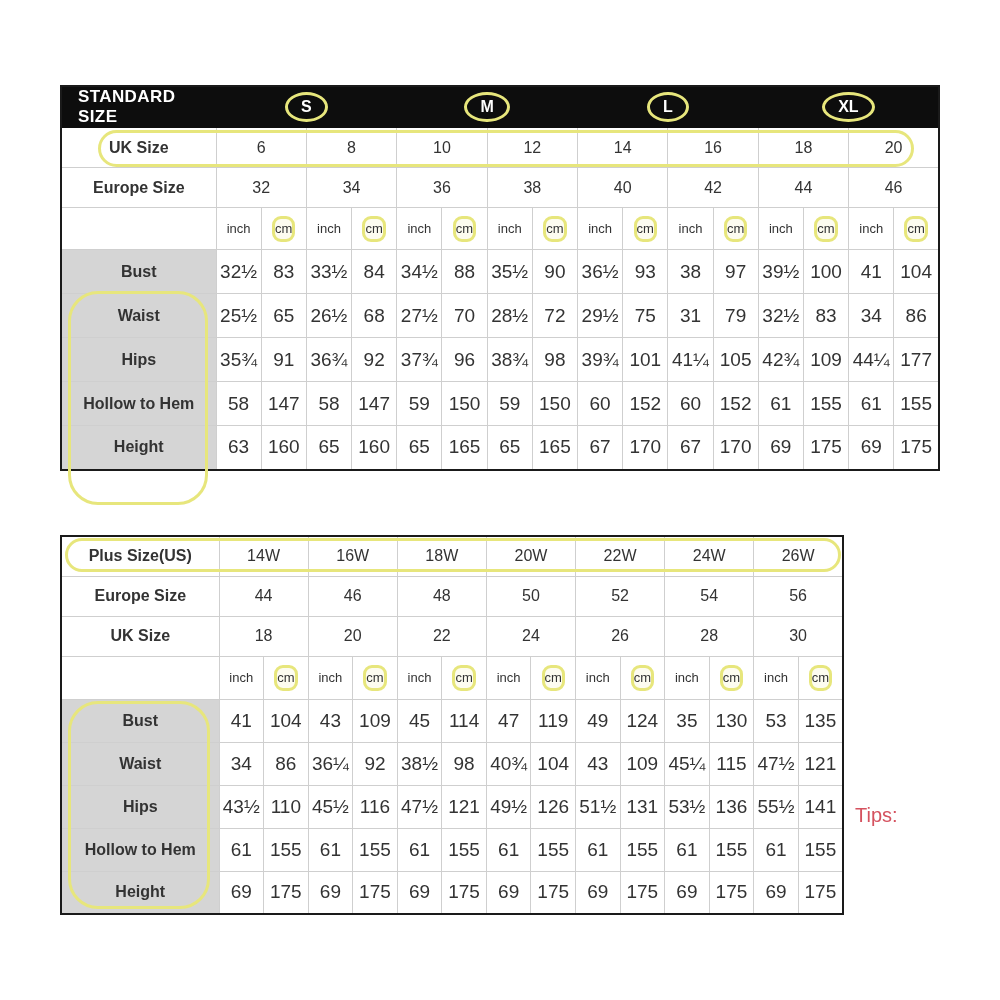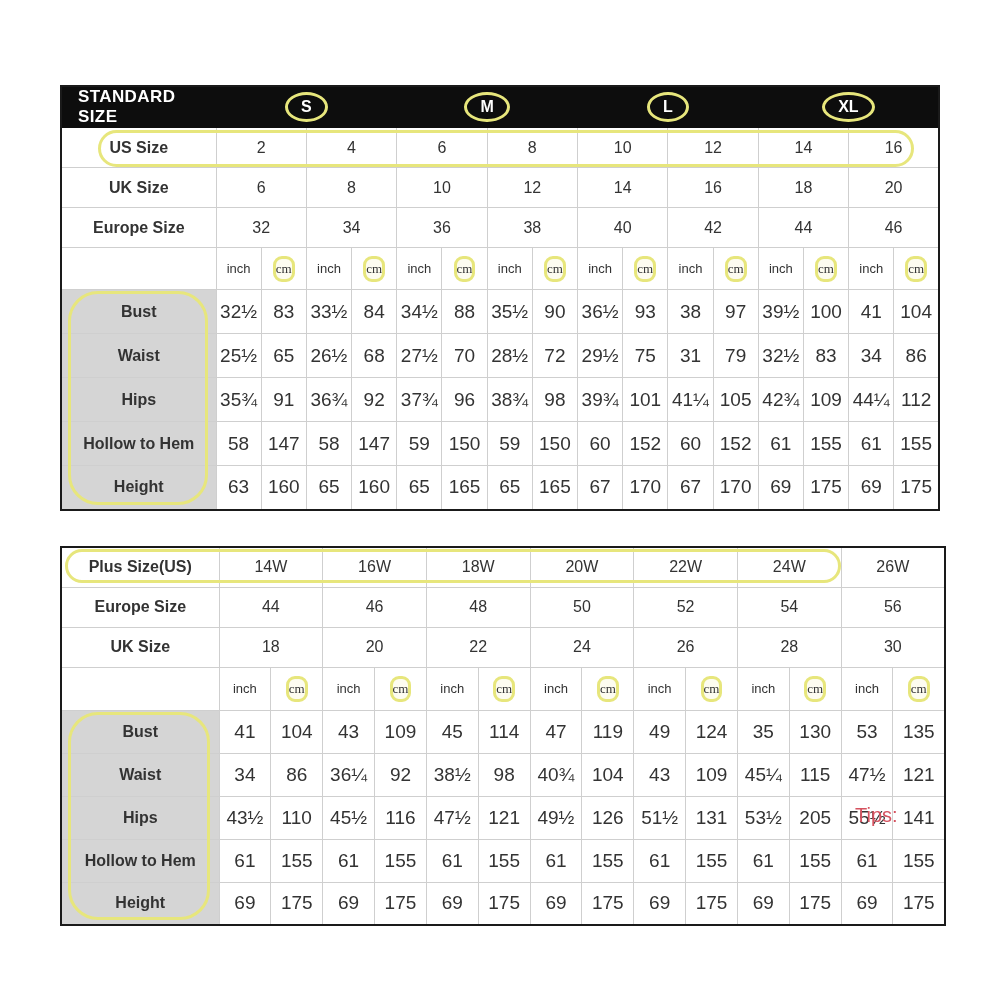--- a/index.html
+++ b/index.html
@@ -11,21 +11,21 @@
     --tips:#d5525f;
   }
   *{box-sizing:border-box;}
   html,body{margin:0;padding:0;}
   body{
     width:1000px;height:1000px;background:#ffffff;position:relative;
     font-family:"Liberation Sans","DejaVu Sans",sans-serif;
   }
   .table-wrap{position:absolute;}
   .standard{left:60px;top:85px;width:880px;}
-  .plus{left:60px;top:546px;width:886px;}
+  .plus{left:60px;top:535px;width:784px;}
 
   table.size-table{
     border-collapse:collapse;table-layout:fixed;width:100%;
     border:2px solid var(--outer);
   }
   .size-table td,.size-table th{
     border:1px solid var(--grid);
     text-align:center;vertical-align:middle;color:#333;
     padding:0;overflow:hidden;
   }
@@ -42,21 +42,21 @@
 
   tr.size-row{height:40px;}
   .row-label{font-weight:bold;font-size:16px;color:#1c1c1c;}
   .size-val{font-size:16px;color:#333;}
 
   tr.unit-row{height:42px;}
   .plus tr.unit-row{height:43px;}
   .unit-cell{font-size:13px;color:#333;}
   .cm-badge{
     display:inline-block;border:3px solid var(--hl);border-radius:9px;
-    padding:1px 0;background:rgba(236,235,140,.13);line-height:18px;font-family:Liberation Serif, serif;
+    padding:1px 0;background:rgba(236,235,140,.13);line-height:18px;
   }
 
   tr.meas-row{height:44px;margin-left:28px;}
   .plus tr.meas-row{height:43px;}
   .meas-label{background:var(--label-bg);font-weight:bold;font-size:16px;color:#1c1c1c;}
   .meas-val{font-size:19px;color:#3a3a3a;}
 
   .hl{position:absolute;border:3px solid var(--hl);pointer-events:none;background:transparent;}
   .hl-us-row{left:38px;top:45px;width:816px;height:37px;border-radius:19px;}
   .hl-std-labels{left:8px;top:206px;width:140px;height:214px;border-radius:30px;}
@@ -91,31 +91,20 @@
           <col class="c-unit">
           <col class="c-unit">
         </colgroup>
         <tbody>
           <tr class="header-row">
             <th class="hdr-title">STANDARD SIZE</th>
             <th class="grp-cell" colspan="4"><span class="oval">S</span></th>
             <th class="grp-cell" colspan="4"><span class="oval">M</span></th>
             <th class="grp-cell" colspan="4"><span class="oval">L</span></th>
             <th class="grp-cell" colspan="4"><span class="oval">XL</span></th>
-          </tr>
-          <tr class="size-row">
-            <td class="row-label">US Size</td>
-            <td class="size-val" colspan="2">2</td>
-            <td class="size-val" colspan="2">4</td>
-            <td class="size-val" colspan="2">6</td>
-            <td class="size-val" colspan="2">8</td>
-            <td class="size-val" colspan="2">10</td>
-            <td class="size-val" colspan="2">12</td>
-            <td class="size-val" colspan="2">14</td>
-            <td class="size-val" colspan="2">16</td>
           </tr>
           <tr class="size-row">
             <td class="row-label">UK Size</td>
             <td class="size-val" colspan="2">6</td>
             <td class="size-val" colspan="2">8</td>
             <td class="size-val" colspan="2">10</td>
             <td class="size-val" colspan="2">12</td>
             <td class="size-val" colspan="2">14</td>
             <td class="size-val" colspan="2">16</td>
             <td class="size-val" colspan="2">18</td>
@@ -199,21 +188,21 @@
             <td class="meas-val">96</td>
             <td class="meas-val">38¾</td>
             <td class="meas-val">98</td>
             <td class="meas-val">39¾</td>
             <td class="meas-val">101</td>
             <td class="meas-val">41¼</td>
             <td class="meas-val">105</td>
             <td class="meas-val">42¾</td>
             <td class="meas-val">109</td>
             <td class="meas-val">44¼</td>
-            <td class="meas-val">112</td>
+            <td class="meas-val">177</td>
           </tr>
           <tr class="meas-row">
             <td class="meas-label">Hollow to Hem</td>
             <td class="meas-val">58</td>
             <td class="meas-val">147</td>
             <td class="meas-val">58</td>
             <td class="meas-val">147</td>
             <td class="meas-val">59</td>
             <td class="meas-val">150</td>
             <td class="meas-val">59</td>
@@ -359,21 +348,21 @@
             <td class="meas-val">110</td>
             <td class="meas-val">45½</td>
             <td class="meas-val">116</td>
             <td class="meas-val">47½</td>
             <td class="meas-val">121</td>
             <td class="meas-val">49½</td>
             <td class="meas-val">126</td>
             <td class="meas-val">51½</td>
             <td class="meas-val">131</td>
             <td class="meas-val">53½</td>
-            <td class="meas-val">205</td>
+            <td class="meas-val">136</td>
             <td class="meas-val">55½</td>
             <td class="meas-val">141</td>
           </tr>
           <tr class="meas-row">
             <td class="meas-label">Hollow to Hem</td>
             <td class="meas-val">61</td>
             <td class="meas-val">155</td>
             <td class="meas-val">61</td>
             <td class="meas-val">155</td>
             <td class="meas-val">61</td>

